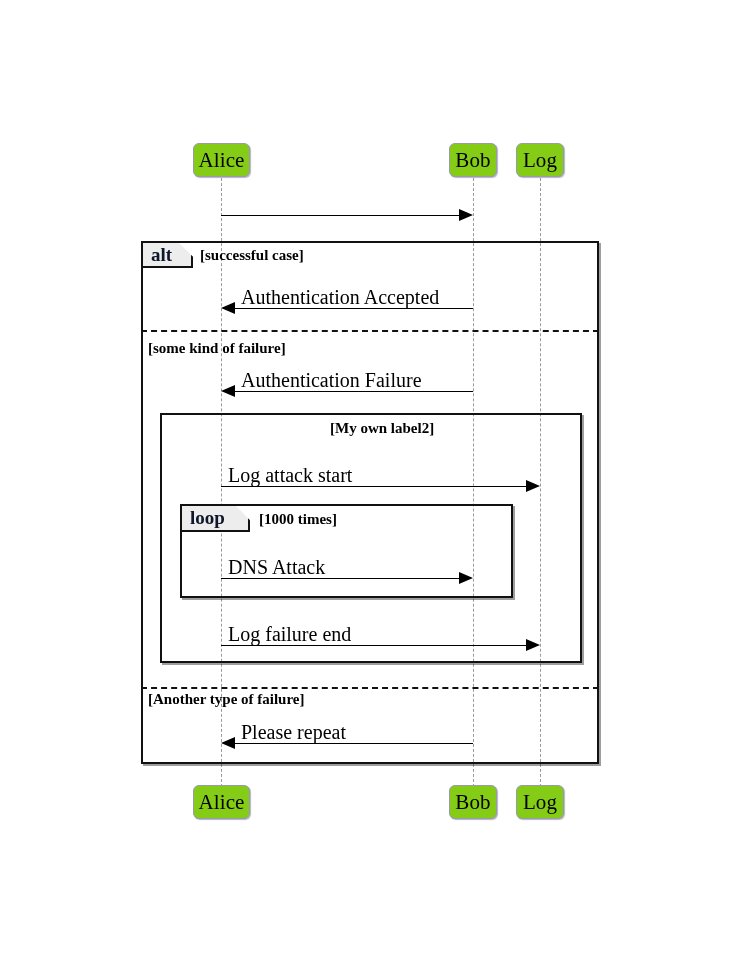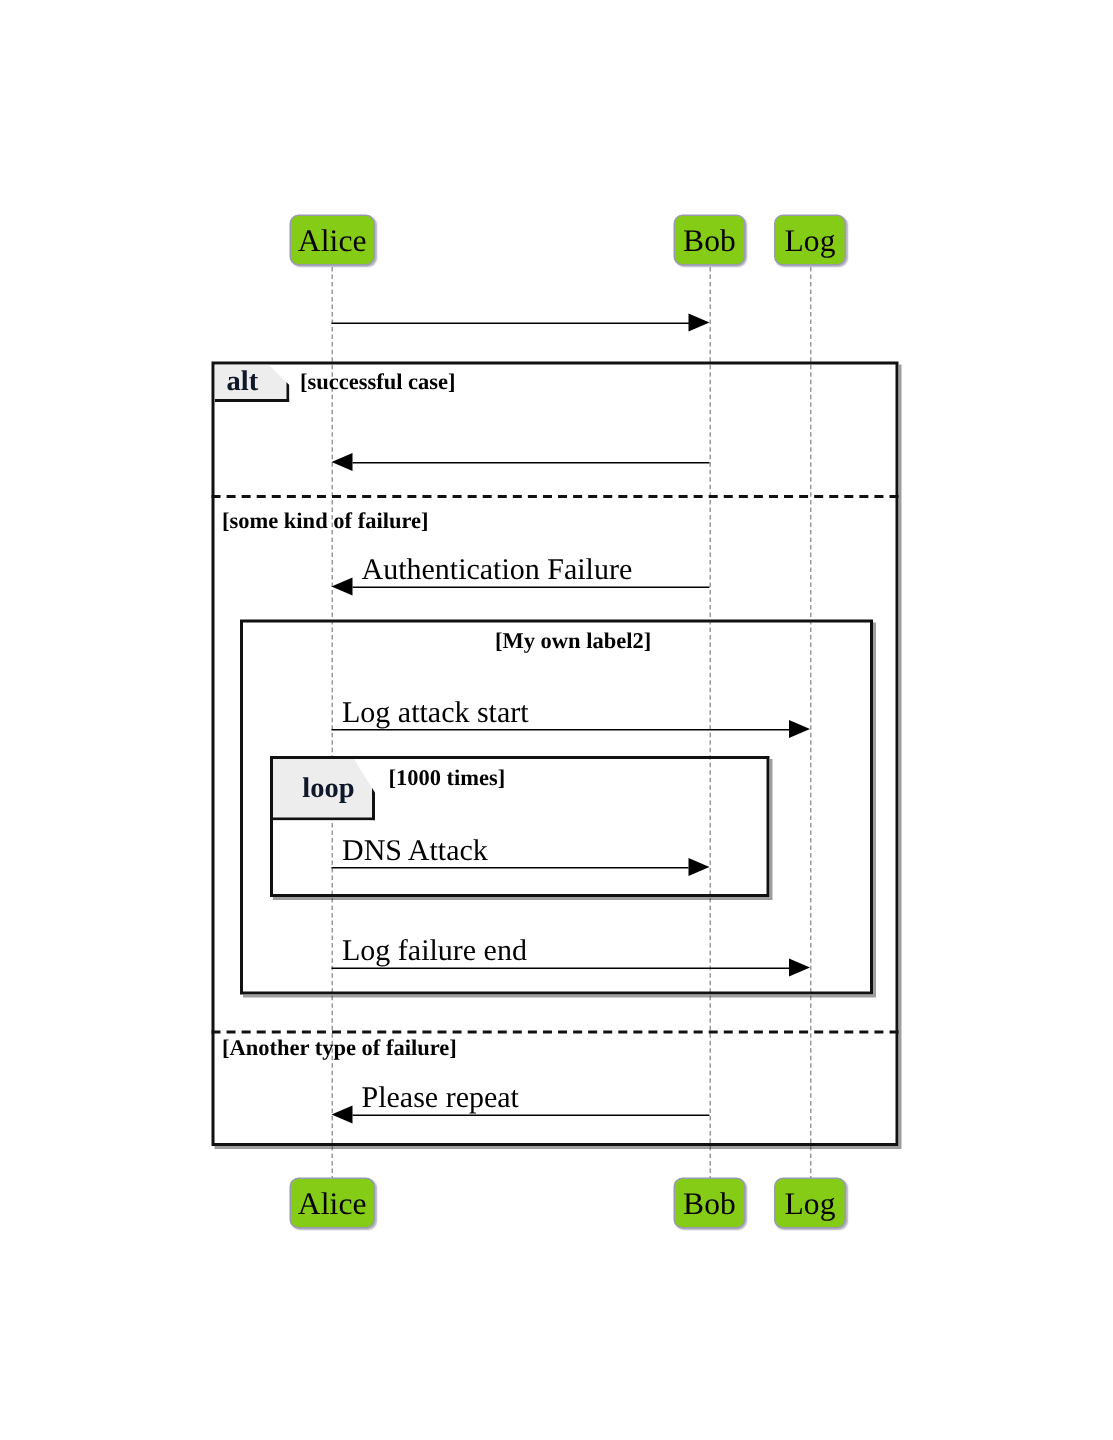--- a/index.html
+++ b/index.html
@@ -126,20 +126,23 @@
 
   <div class="frag-box" style="left:141px; top:241px; width:458px; height:523px;"></div>
 
   <div class="frag-pent" style="left:143px; top:243px; width:50px; height:25px;">
     <span>alt</span>
   </div>
   <div class="frag-guard" style="left:200px; top:248px;">
     <span>[successful case]</span>
   </div>
 
+  <div class="msg-label" style="left:241px; top:287px;">
+    <span>Authentication Accepted</span>
+  </div>
   <div class="msg-line" style="left:235px; top:308px; width:238px;"></div>
   <div class="msg-arrow left" style="left:221px; top:302px;"></div>
 
   <div class="frag-divider" style="left:141px; top:330px; width:458px;"></div>
   <div class="frag-guard" style="left:148px; top:341px;">
     <span>[some kind of failure]</span>
   </div>
 
   <div class="msg-label" style="left:241px; top:370px;">
     <span>Authentication Failure</span>
@@ -152,21 +155,21 @@
     <span>[My own label2]</span>
   </div>
 
   <div class="msg-label" style="left:228px; top:465px;">
     <span>Log attack start</span>
   </div>
   <div class="msg-line" style="left:221px; top:486px; width:305px;"></div>
   <div class="msg-arrow right" style="left:526px; top:480px;"></div>
 
   <div class="frag-box" style="left:180px; top:504px; width:333px; height:94px;"></div>
-  <div class="frag-pent" style="left:182px; top:506px; width:68px; height:41px;justify-content:center;">
+  <div class="frag-pent" style="left:182px; top:506px; width:68px; height:26px;">
     <span>loop</span>
   </div>
   <div class="frag-guard" style="left:259px; top:512px;">
     <span>[1000 times]</span>
   </div>
 
   <div class="msg-label" style="left:228px; top:557px;">
     <span>DNS Attack</span>
   </div>
   <div class="msg-line" style="left:221px; top:578px; width:238px;"></div>

